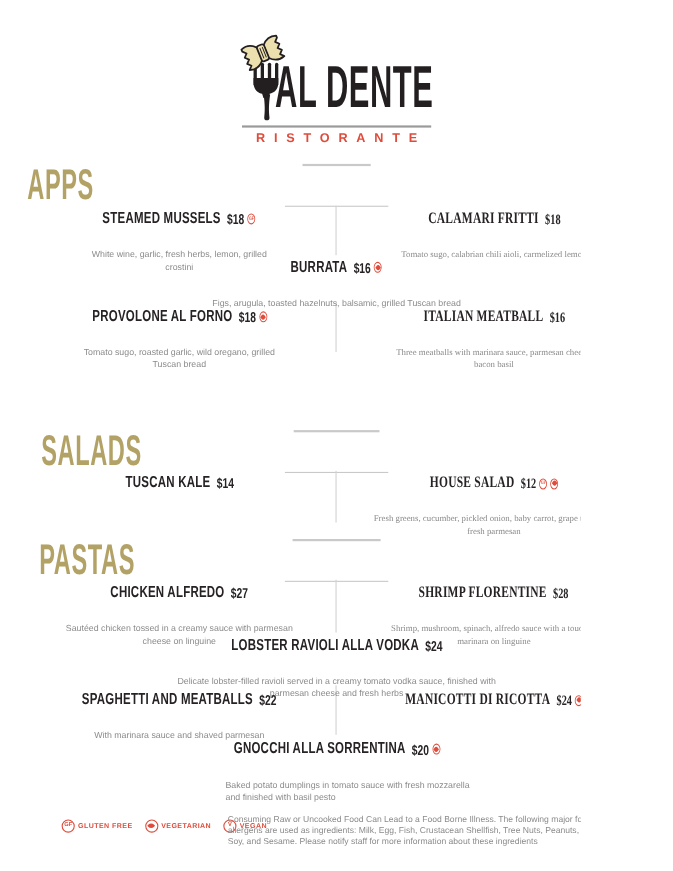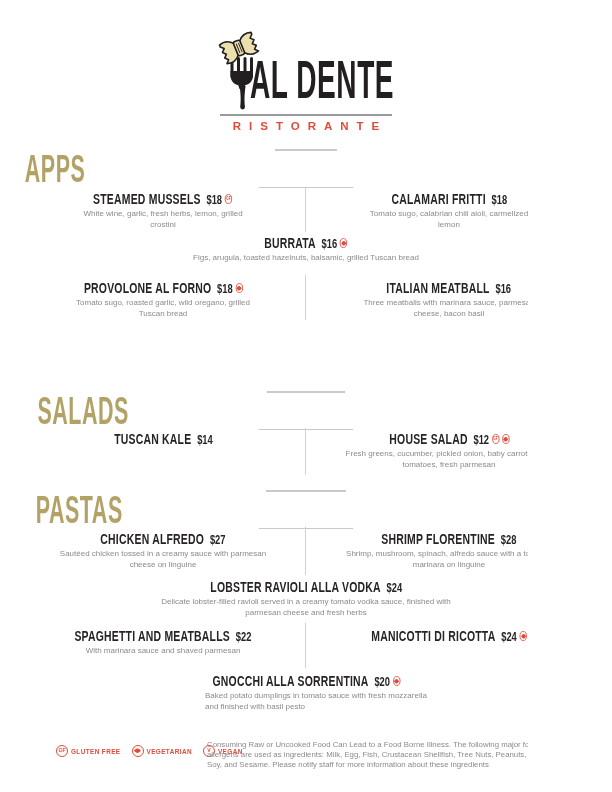--- a/index.html
+++ b/index.html
@@ -24,27 +24,27 @@
   .rule-top{width:62px;}
   .rule-bottom{width:94px;margin-top:1px;}
   .sec-title{display:inline-block;font-weight:bold;font-size:39px;line-height:33px;
              color:#b3a266;transform:scaleX(.55);letter-spacing:1px;margin-top:1px;}
 
   
   .vline{position:absolute;left:305px;width:1.3px;background:#d2d2d2;}
 
   
   .col-left{position:absolute;left:30px;width:266px;text-align:center;}
-  .col-right{position:absolute;left:316px;width:266px;text-align:center;}
+  .col-right{position:absolute;left:316px;width:266px;text-align:center;font-family:Liberation Serif, serif;}
   .center-item{position:absolute;left:0;width:612px;text-align:center;}
   .item-head{display:inline-flex;align-items:center;gap:4px;transform:scaleX(.72);
              white-space:nowrap;}
   .item-name{font-weight:bold;font-size:14.5px;color:#272325;letter-spacing:.3px;}
   .item-price{font-weight:bold;font-size:13px;color:#272325;margin-left:4px;}
-  .item-desc{font-size:8px;line-height:10.5px;color:#8b8b8b;margin:1px auto 0;
+  .item-desc{font-size:8px;line-height:10.5px;color:#8b8b8b;margin:19px auto 0;
              max-width:215px;}
 
   
   .badge{width:10px;height:10px;border:1.2px solid #df4c3b;border-radius:50%;
          display:inline-flex;align-items:center;justify-content:center;
          box-sizing:border-box;background:#fff;flex:0 0 auto;}
   .badge .t{font-size:4.6px;font-weight:bold;color:#df4c3b;line-height:1;}
   .leaf{width:4.6px;height:4.6px;background:#df4c3b;border-radius:0 70% 0 70%;
         transform:rotate(-45deg);}
 

